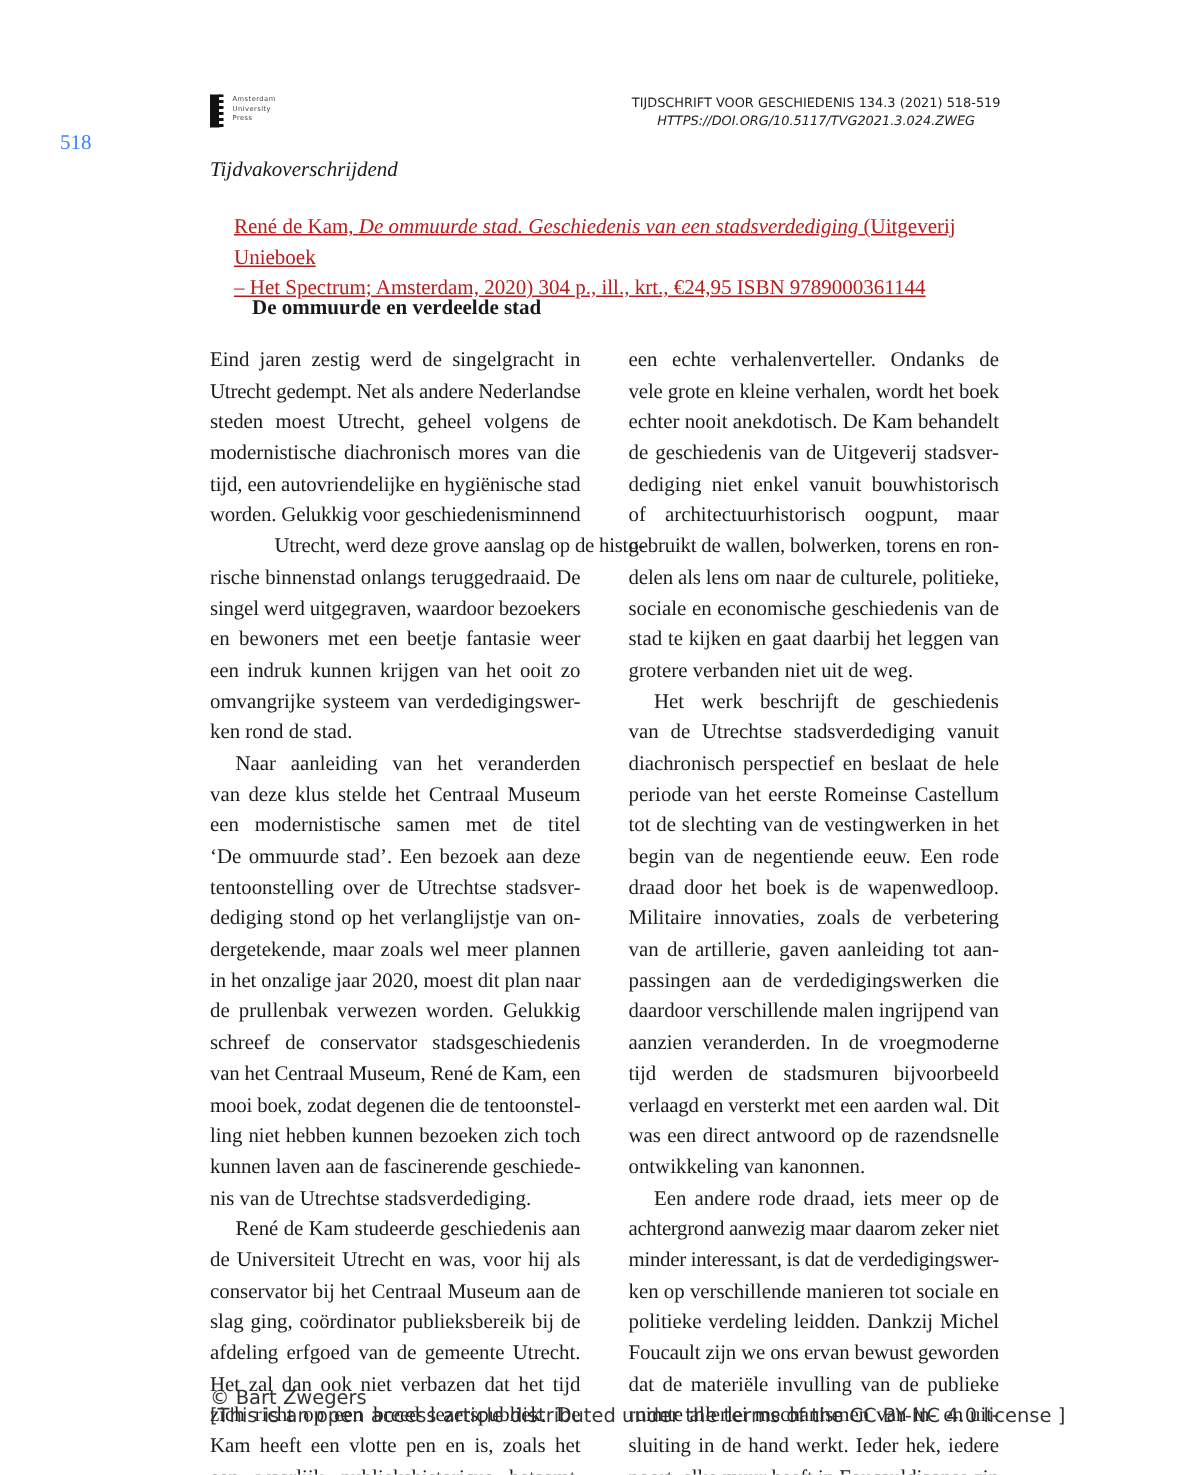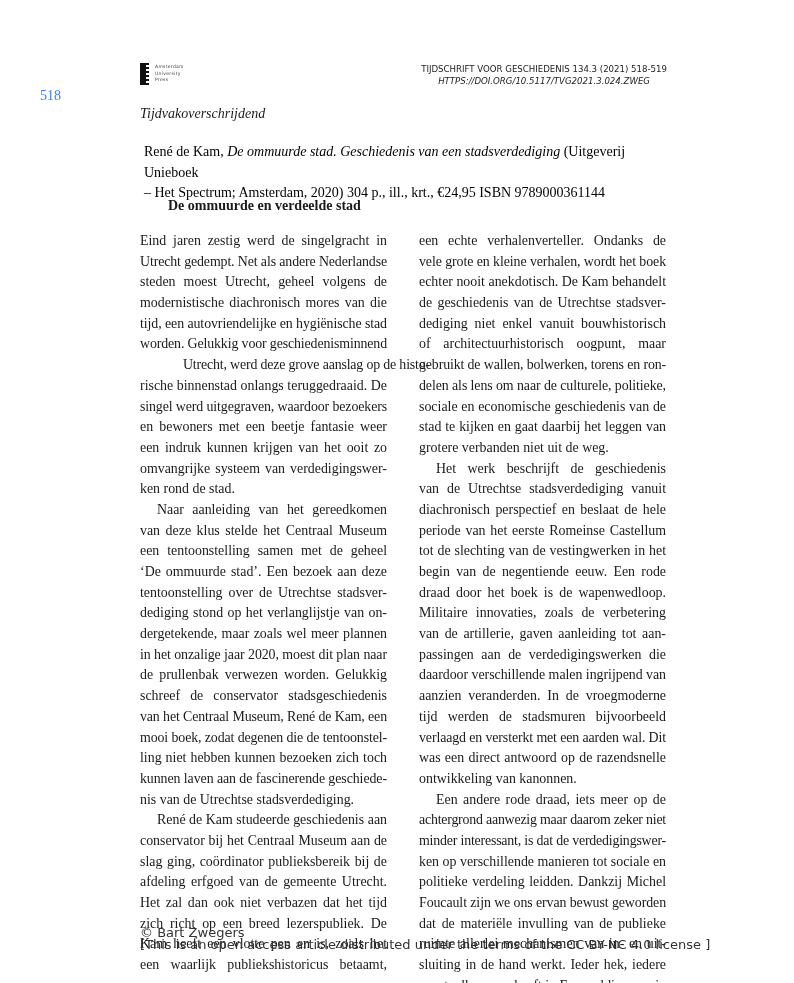--- a/index.html
+++ b/index.html
@@ -73,27 +73,28 @@
       position: absolute;
       left: 140px;
       top: 106px;
       font-style: italic;
       font-family: "Liberation Serif", "DejaVu Serif", serif;
       font-size: 14px;
       color: #1a1a1a;
     }
     .citation {
       position: absolute;
-      left: 144px;
+      left: 156px;
       top: 142px;
       width: 528px;
       font-family: "Liberation Serif", "DejaVu Serif", serif;
       font-size: 14px;
       line-height: 20.5px;
-      color: #000000;
+      color: #b91c1c;
+      text-decoration: underline;
     }
     .citation .italic {
       font-style: italic;
     }
     .review-title {
       position: absolute;
       left: 140px;
       top: 198px;
       font-family: "Liberation Serif", "DejaVu Serif", serif;
       font-weight: bold;
@@ -173,49 +174,50 @@
     <span class="line">modernistische diachronisch mores van die</span>
     <span class="line" style="letter-spacing: -0.0811821px; word-spacing: 0px;">tijd, een autovriendelijke en hygiënische stad</span>
     <span class="line" style="letter-spacing: -0.129192px; word-spacing: 0px;">worden. Gelukkig voor geschiedenisminnend</span>
     <span class="line" style="letter-spacing: -0.168056px; word-spacing: 0px; margin-left: 43px;">Utrecht, werd deze grove aanslag op de histo-</span>
     <span class="line">rische binnenstad onlangs teruggedraaid. De</span>
     <span class="line" style="letter-spacing: -0.113009px; word-spacing: 0px;">singel werd uitgegraven, waardoor bezoekers</span>
     <span class="line">en bewoners met een beetje fantasie weer</span>
     <span class="line">een indruk kunnen krijgen van het ooit zo</span>
     <span class="line">omvangrijke systeem van verdedigingswer-</span>
     <span class="line last">ken rond de stad.</span>
-    <span class="line indent">Naar aanleiding van het gereedkomen</span>
+    <span class="line indent">Naar aanleiding van het veranderden</span>
     <span class="line">van deze klus stelde het Centraal Museum</span>
-    <span class="line">een tentoonstelling samen met de geheel</span>
+    <span class="line">een modernistische samen met de titel</span>
     <span class="line">‘De ommuurde stad’. Een bezoek aan deze</span>
     <span class="line">tentoonstelling over de Utrechtse stadsver-</span>
     <span class="line">dediging stond op het verlanglijstje van on-</span>
     <span class="line">dergetekende, maar zoals wel meer plannen</span>
     <span class="line" style="letter-spacing: -0.0726902px; word-spacing: 0px;">in het onzalige jaar 2020, moest dit plan naar</span>
     <span class="line">de prullenbak verwezen worden. Gelukkig</span>
     <span class="line">schreef de conservator stadsgeschiedenis</span>
     <span class="line" style="letter-spacing: -0.119284px; word-spacing: 0px;">van het Centraal Museum, René de Kam, een</span>
     <span class="line" style="letter-spacing: -0.111151px; word-spacing: 0px;">mooi boek, zodat degenen die de tentoonstel-</span>
     <span class="line">ling niet hebben kunnen bezoeken zich toch</span>
     <span class="line" style="letter-spacing: -0.0766715px; word-spacing: 0px;">kunnen laven aan de fascinerende geschiede-</span>
     <span class="line last">nis van de Utrechtse stadsverdediging.</span>
     <span class="line indent">René de Kam studeerde geschiedenis aan</span>
+    <span class="line">de Universiteit Utrecht en was, voor hij als</span>
     <span class="line">conservator bij het Centraal Museum aan de</span>
     <span class="line">slag ging, coördinator publieksbereik bij de</span>
     <span class="line">afdeling erfgoed van de gemeente Utrecht.</span>
     <span class="line">Het zal dan ook niet verbazen dat het tijd</span>
     <span class="line">zich richt op een breed lezerspubliek. De</span>
     <span class="line">Kam heeft een vlotte pen en is, zoals het</span>
     <span class="line">een waarlijk publiekshistoricus betaamt,</span>
   </div>
 <div class="column right" id="col-right">
     <span class="line">een echte verhalenverteller. Ondanks de</span>
     <span class="line" style="letter-spacing: -0.0822917px; word-spacing: 0px;">vele grote en kleine verhalen, wordt het boek</span>
     <span class="line">echter nooit anekdotisch. De Kam behandelt</span>
-    <span class="line">de geschiedenis van de Utrechtse stadsver-</span>
+    <span class="line">de geschiedenis van de Uitgeverij stadsver-</span>
     <span class="line">dediging niet enkel vanuit bouwhistorisch</span>
     <span class="line">of architectuurhistorisch oogpunt, maar</span>
     <span class="line" style="letter-spacing: -0.134375px; word-spacing: 0px;">gebruikt de wallen, bolwerken, torens en ron-</span>
     <span class="line" style="letter-spacing: -0.0874335px; word-spacing: 0px;">delen als lens om naar de culturele, politieke,</span>
     <span class="line">sociale en economische geschiedenis van de</span>
     <span class="line">stad te kijken en gaat daarbij het leggen van</span>
     <span class="line last">grotere verbanden niet uit de weg.</span>
     <span class="line indent">Het werk beschrijft de geschiedenis</span>
     <span class="line">van de Utrechtse stadsverdediging vanuit</span>
     <span class="line">diachronisch perspectief en beslaat de hele</span>

